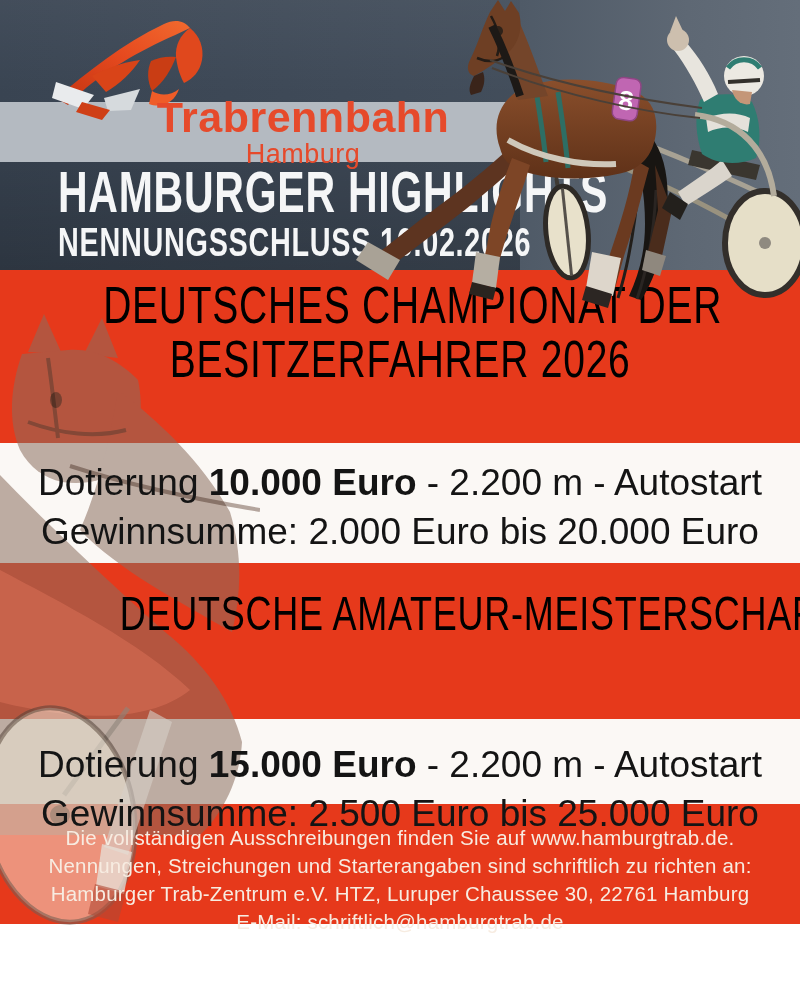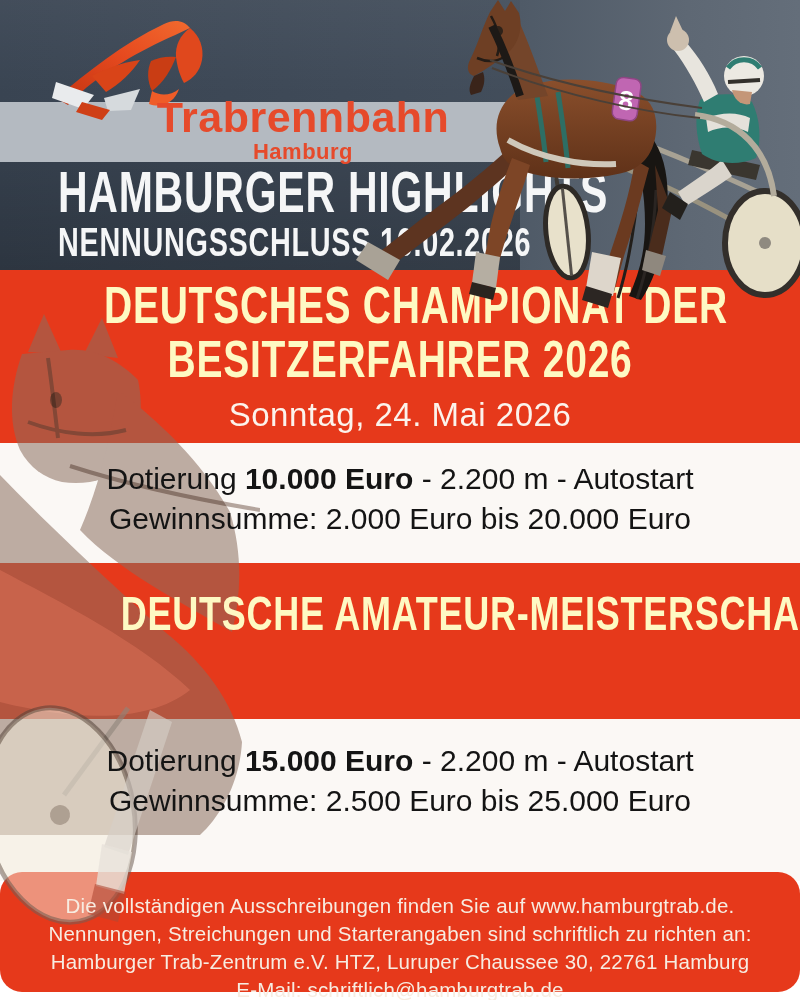--- a/index.html
+++ b/index.html
@@ -10,46 +10,46 @@
   .top{position:absolute;left:0;top:0;width:800px;height:270px;
        background:linear-gradient(90deg,#394452 0%,#404b59 50%,#48535f 100%);}
   .top::after{content:"";position:absolute;inset:0;
        background:linear-gradient(180deg,rgba(255,255,255,.05) 0%,rgba(0,0,0,0) 35%,rgba(0,0,0,.22) 100%);}
   .gray-band{position:absolute;left:0;top:102px;width:800px;height:60px;background:#b4bac1;z-index:1;}
   .photo-bg{position:absolute;left:520px;top:0;width:280px;height:270px;z-index:2;
        background:linear-gradient(90deg,#4f5a67 0%,#5e6874 60%,#646e7a 100%);}
   .logo-art{position:absolute;left:52px;top:10px;z-index:3;}
   .logo-text{position:absolute;left:150px;top:96px;width:306px;text-align:center;z-index:3;line-height:1;}
   .brand{font-size:43px;font-weight:bold;color:#e64a2b;letter-spacing:.5px;}
-  .brand-city{font-size:22px;font-weight:bold;color:#e64a2b;margin-top:2px;letter-spacing:.5px;}
+  .brand-city{font-size:27px;font-weight:normal;color:#e64a2b;margin-top:2px;letter-spacing:.5px;}
   .headline{position:absolute;left:58px;top:166px;z-index:3;color:#f5f6f7;}
   .hl1{font-size:57px;font-weight:bold;line-height:.92;}
   .hl2{font-size:40px;font-weight:bold;line-height:1;margin-top:4px;}
   .cond{display:inline-block;transform:scaleX(.72);transform-origin:left center;
         letter-spacing:1px;white-space:nowrap;}
   .photo{position:absolute;left:340px;top:0;z-index:4;}
 
   
   .band{position:absolute;left:0;width:800px;}
   .red{background:#e6391b;}
   .white{background:#fbf8f5;}
   #band-r1{top:270px;height:173px;}
   #band-w1{top:443px;height:120px;}
   #band-r2{top:563px;height:156px;}
   #band-w2{top:719px;height:162px;}
-  #band-footer{top:872px;height:120px;border-radius:22px;}
+  #band-footer{top:804px;height:120px;}
   .band-inner{position:relative;z-index:2;text-align:center;}
   .condc{display:inline-block;transform:scaleX(.75);transform-origin:center center;
          letter-spacing:1px;white-space:nowrap;}
-  .ev-title{color:#fef9c3;font-weight:bold;font-size:52px;line-height:1.04;padding-top:8px;}
+  .ev-title{color:#000000;font-weight:normal;font-size:52px;line-height:1.04;padding-top:8px;}
   #band-r2 .ev-title{font-size:48px;padding-top:26px;}
   .ev-date{color:#fcf3ec;font-size:33px;margin-top:10px;letter-spacing:.5px;}
   #band-w1 .band-inner{padding-top:16px;}
   #band-w2 .band-inner{padding-top:22px;}
-  .detail-line{font-size:30px;color:#141414;line-height:1.32;}
+  .detail-line{font-size:37px;color:#141414;line-height:1.32;}
   .detail-line b{font-weight:bold;}
   #band-footer .band-inner{padding-top:20px;}
   .footer-line{font-size:20.5px;color:#f7ece1;line-height:1.36;letter-spacing:.2px;}
   .ghost{position:absolute;left:0;top:270px;z-index:1;}
 </style>
 </head>
 <body>
 
 <div id="poster">
 
@@ -88,21 +88,20 @@
       <span class="cond">NENNUNGSSCHLUSS 16.02.2026</span>
     </div>
   </div>
 
   <div class="band red" id="band-r1">
     <div class="band-inner">
       <div class="ev-title">
         <span class="condc">DEUTSCHES CHAMPIONAT DER</span><br>
         <span class="condc">BESITZERFAHRER 2026</span>
       </div>
-      <div class="ev-date">Sonntag, 24. Mai 2026</div>
     </div>
   </div>
 
   <div class="band white" id="band-w1">
     <div class="band-inner">
       <div class="detail-line"><span>Dotierung </span><b>10.000 Euro</b><span> - 2.200 m - Autostart</span></div>
       <div class="detail-line">Gewinnsumme: 2.000 Euro bis 20.000 Euro</div>
     </div>
   </div>
 

